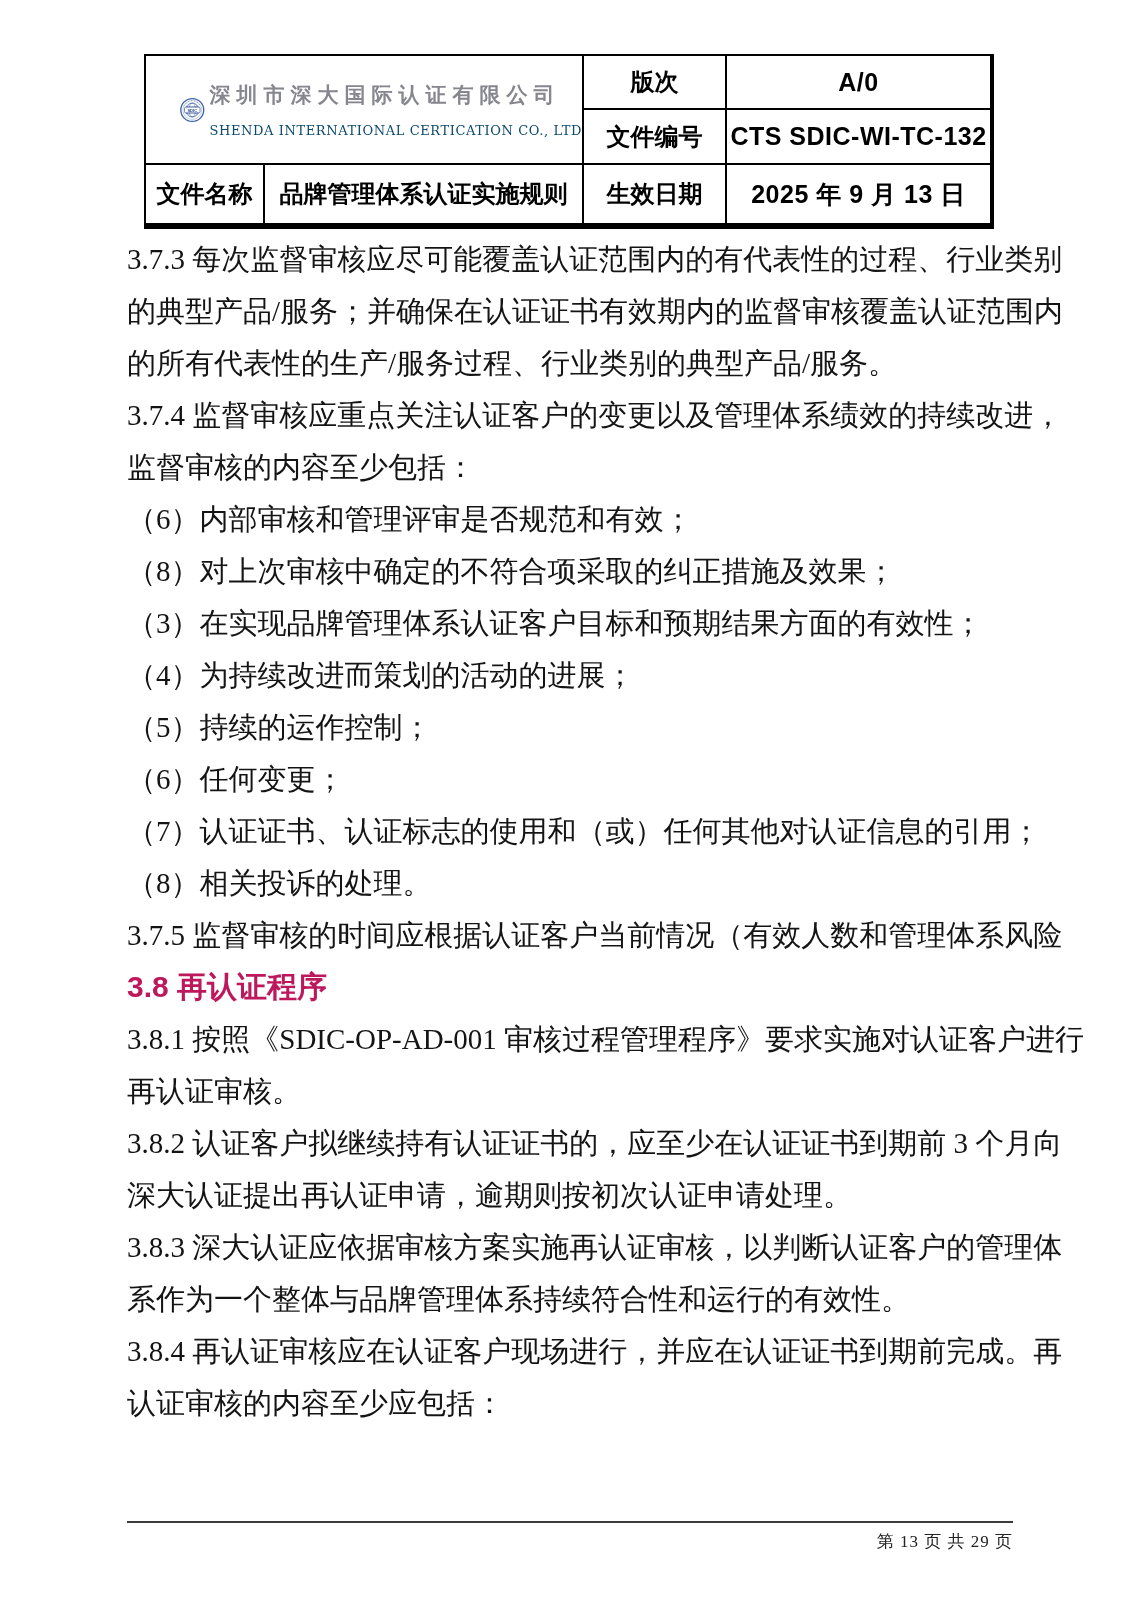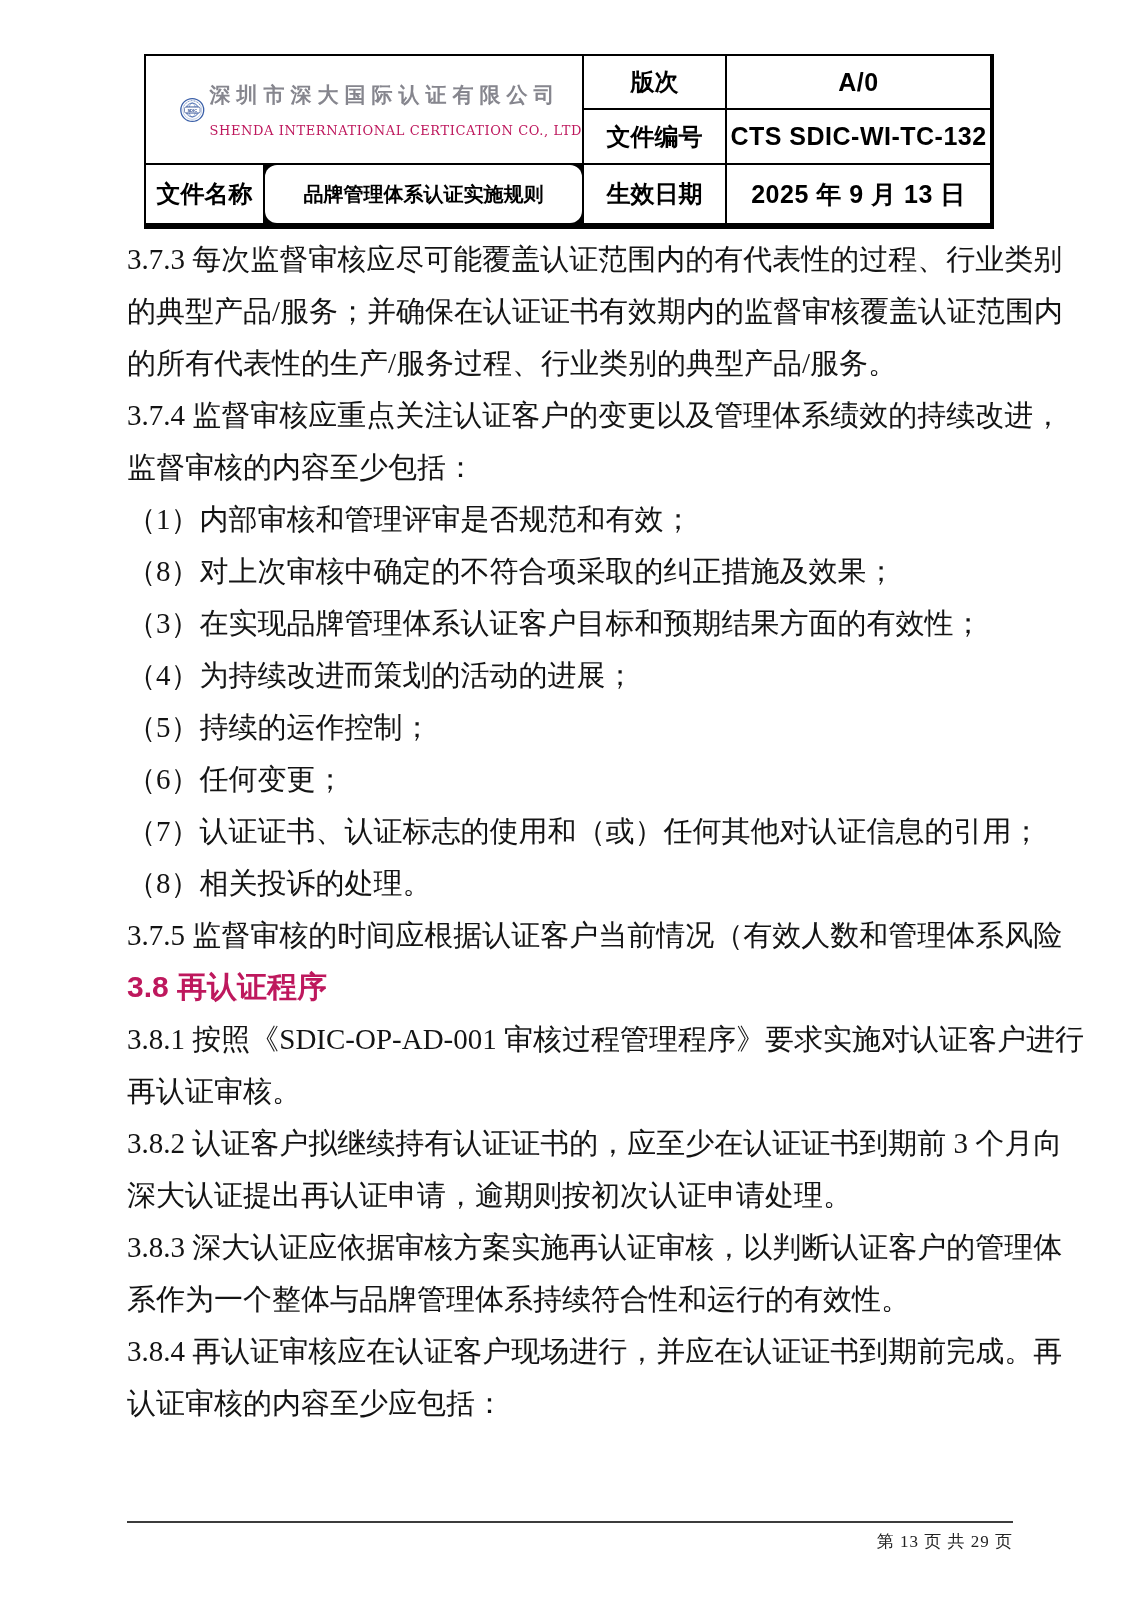--- a/index.html
+++ b/index.html
@@ -34,34 +34,34 @@
     font-family:"Liberation Sans","DejaVu Sans",sans-serif;
     font-weight:700;font-size:24px;color:#000;
   }
   .val{
     font-family:"Liberation Sans","DejaVu Sans",sans-serif;
     font-weight:700;font-size:25px;color:#000;
     letter-spacing:0.5px;
   }
   .doc-name{
     font-family:Liberation Mono, monospace;
-    font-weight:700;font-size:20px;color:#000;border-radius:12px;
+    font-weight:700;font-size:24px;color:#000;
   }
 
   .logo-wrap{display:flex;align-items:center;gap:5px;padding-left:34px;width:100%;box-sizing:border-box;}
   .company-names{display:flex;flex-direction:column;justify-content:center;}
   .company-cn{
     font-family:"Liberation Sans","DejaVu Sans",sans-serif;
     font-weight:700;font-size:21px;letter-spacing:6px;
     color:#86868e;white-space:nowrap;
   }
   .company-en{
     font-family:"DejaVu Serif","Liberation Serif",serif;
     font-size:13px;letter-spacing:0.6px;
-    color:#be185d;white-space:nowrap;margin-top:14px;text-align:right;
+    color:#0c4a6e;white-space:nowrap;margin-top:14px;text-align:right;
   }
 
   
   .body-text{
     position:absolute;left:127px;top:233px;width:886px;
   }
   .line{
     height:52px;line-height:52px;
     font-size:29px;white-space:nowrap;
     color:#141414;
@@ -133,21 +133,21 @@
     <div class="cell lbl" style="grid-column:3;grid-row:3;">生效日期</div>
     <div class="cell val" style="grid-column:4;grid-row:3;">2025 年 9 月 13 日</div>
   </div>
 
   <div class="body-text">
       <div class="line">3.7.3 每次监督审核应尽可能覆盖认证范围内的有代表性的过程、行业类别</div>
       <div class="line">的典型产品/服务；并确保在认证证书有效期内的监督审核覆盖认证范围内</div>
       <div class="line">的所有代表性的生产/服务过程、行业类别的典型产品/服务。</div>
       <div class="line">3.7.4 监督审核应重点关注认证客户的变更以及管理体系绩效的持续改进，</div>
       <div class="line">监督审核的内容至少包括：</div>
-      <div class="line">（1）内部审核和管理评审是否规范和有效；</div>
+      <div class="line">（6）内部审核和管理评审是否规范和有效；</div>
       <div class="line">（8）对上次审核中确定的不符合项采取的纠正措施及效果；</div>
       <div class="line">（3）在实现品牌管理体系认证客户目标和预期结果方面的有效性；</div>
       <div class="line">（4）为持续改进而策划的活动的进展；</div>
       <div class="line">（5）持续的运作控制；</div>
       <div class="line">（6）任何变更；</div>
       <div class="line">（7）认证证书、认证标志的使用和（或）任何其他对认证信息的引用；</div>
       <div class="line">（8）相关投诉的处理。</div>
       <div class="line">3.7.5 监督审核的时间应根据认证客户当前情况（有效人数和管理体系风险</div>
       <div class="line heading">3.8 再认证程序</div>
       <div class="line">3.8.1 按照《SDIC-OP-AD-001 审核过程管理程序》要求实施对认证客户进行</div>

